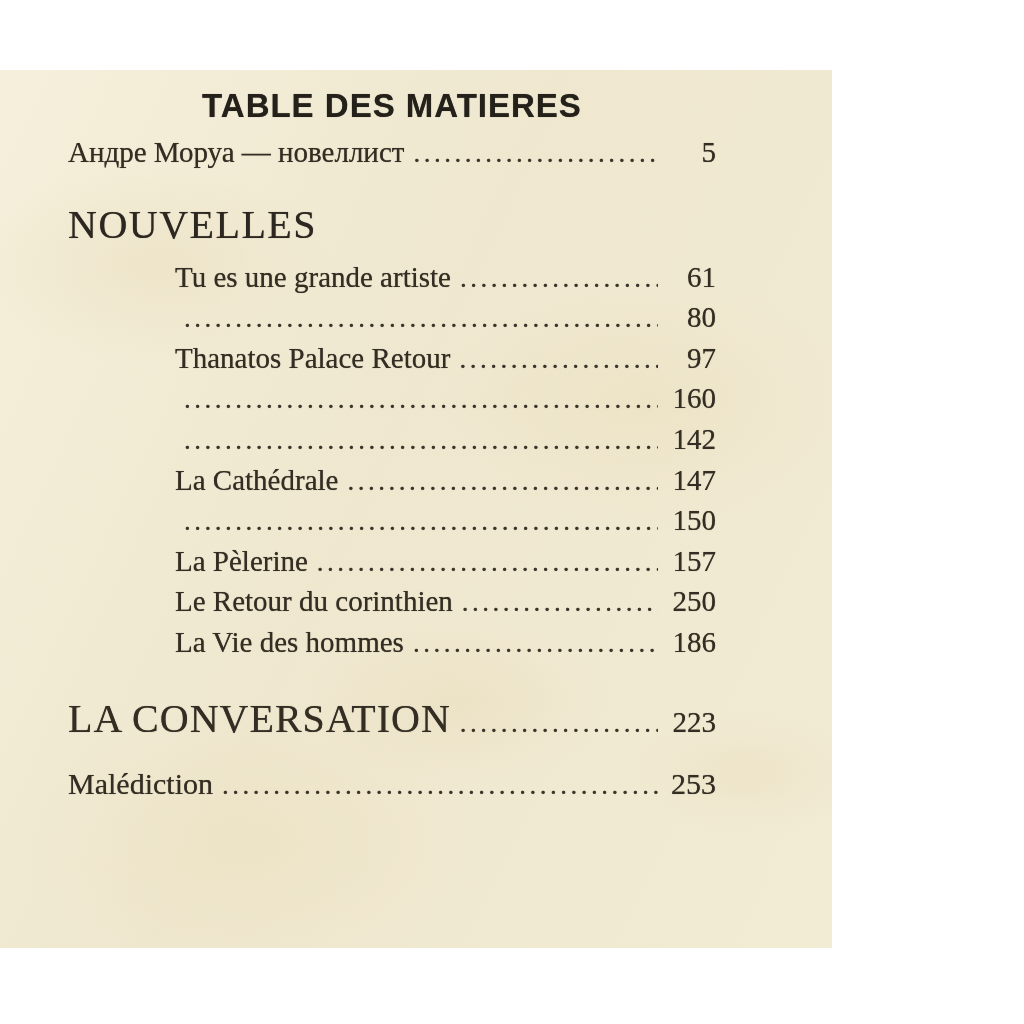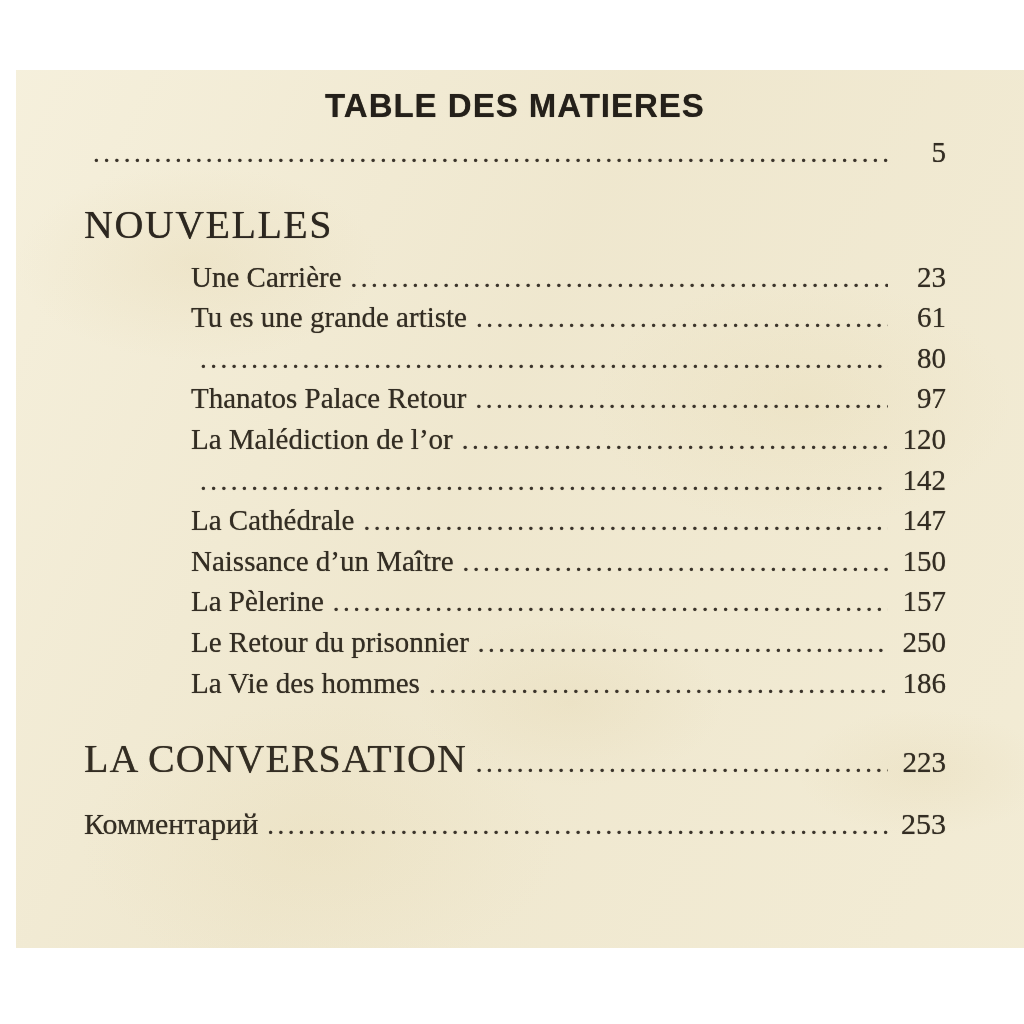--- a/index.html
+++ b/index.html
@@ -2,34 +2,33 @@
 <html><head>
 <meta charset="utf-8">
 <style>
   html,body{margin:0;padding:0;}
   body{
     width:1024px;height:1024px;position:relative;overflow:hidden;
     background:#ffffff;
     font-family:"Liberation Serif", serif;
   }
   .paper{
-    position:absolute;top:70px;left:0;width:1008px;height:878px;
+    position:absolute;top:70px;left:0;width:832px;height:878px;
     box-sizing:border-box;
-    padding:0 78px 0 68px;
+    padding:0 116px 0 68px;
     background-color:#f0e9d2;
     background-image:
       radial-gradient(ellipse 260px 140px at 18% 22%, rgba(221,203,156,0.22), transparent 70%),
       radial-gradient(ellipse 300px 180px at 78% 38%, rgba(224,208,160,0.20), transparent 70%),
       radial-gradient(ellipse 220px 120px at 55% 72%, rgba(218,200,152,0.18), transparent 70%),
       radial-gradient(ellipse 340px 200px at 30% 88%, rgba(226,211,166,0.20), transparent 70%),
       radial-gradient(ellipse 180px 90px at 90% 80%, rgba(215,196,146,0.16), transparent 70%),
       linear-gradient(115deg, rgba(255,252,238,0.35) 0%, rgba(236,226,196,0.25) 45%, rgba(248,242,220,0.3) 100%);
     color:#2e2а22;
     color:#2e2a22;
-    margin-left:16px;
   }
   .ink{ text-shadow:0 0 0.7px rgba(46,40,28,0.75); }
   h1.toc-title{
     margin:16px 0 0;
     text-align:center;
     font-family:"Liberation Sans", sans-serif;
     font-weight:bold;
     font-size:33px;
     letter-spacing:1px;
     color:#24201a;
@@ -85,87 +84,81 @@
   }
 </style>
 </head>
 <body>
 
 <div class="paper">
 
   <h1 class="toc-title ink">TABLE DES MATIERES</h1>
 
   <div class="row intro-row ink">
+    <span class="label">Андре Моруа — новеллист</span>
     <span class="dots"></span>
     <span class="pagenum">5</span>
   </div>
 
   <h2 class="section-heading ink">NOUVELLES</h2>
 
   <div class="entries">
-    <div class="row ink">
-      <span class="label">Une Carrière</span>
-      <span class="dots"></span>
-      <span class="pagenum">23</span>
-    </div>
     <div class="row ink">
       <span class="label">Tu es une grande artiste</span>
       <span class="dots"></span>
       <span class="pagenum">61</span>
     </div>
     <div class="row ink">
       <span class="dots"></span>
       <span class="pagenum">80</span>
     </div>
     <div class="row ink">
       <span class="label">Thanatos Palace Retour</span>
       <span class="dots"></span>
       <span class="pagenum">97</span>
     </div>
     <div class="row ink">
-      <span class="label">La Malédiction de l’or</span>
       <span class="dots"></span>
-      <span class="pagenum">120</span>
+      <span class="pagenum">160</span>
     </div>
     <div class="row ink">
       <span class="dots"></span>
       <span class="pagenum">142</span>
     </div>
     <div class="row ink">
       <span class="label">La Cathédrale</span>
       <span class="dots"></span>
       <span class="pagenum">147</span>
     </div>
     <div class="row ink">
-      <span class="label">Naissance d’un Maître</span>
       <span class="dots"></span>
       <span class="pagenum">150</span>
     </div>
     <div class="row ink">
       <span class="label">La Pèlerine</span>
       <span class="dots"></span>
       <span class="pagenum">157</span>
     </div>
     <div class="row ink">
-      <span class="label">Le Retour du prisonnier</span>
+      <span class="label">Le Retour du corinthien</span>
       <span class="dots"></span>
       <span class="pagenum">250</span>
     </div>
     <div class="row ink">
       <span class="label">La Vie des hommes</span>
       <span class="dots"></span>
       <span class="pagenum">186</span>
     </div>
   </div>
 
   <div class="row conversation-row ink">
     <span class="label">LA CONVERSATION</span>
     <span class="dots"></span>
     <span class="pagenum">223</span>
   </div>
 
   <div class="row commentary-row ink">
-    <span class="label">Комментарий</span>
+    <span class="label">Malédiction</span>
     <span class="dots"></span>
     <span class="pagenum">253</span>
   </div>
 
 </div>
 
 </body></html>

